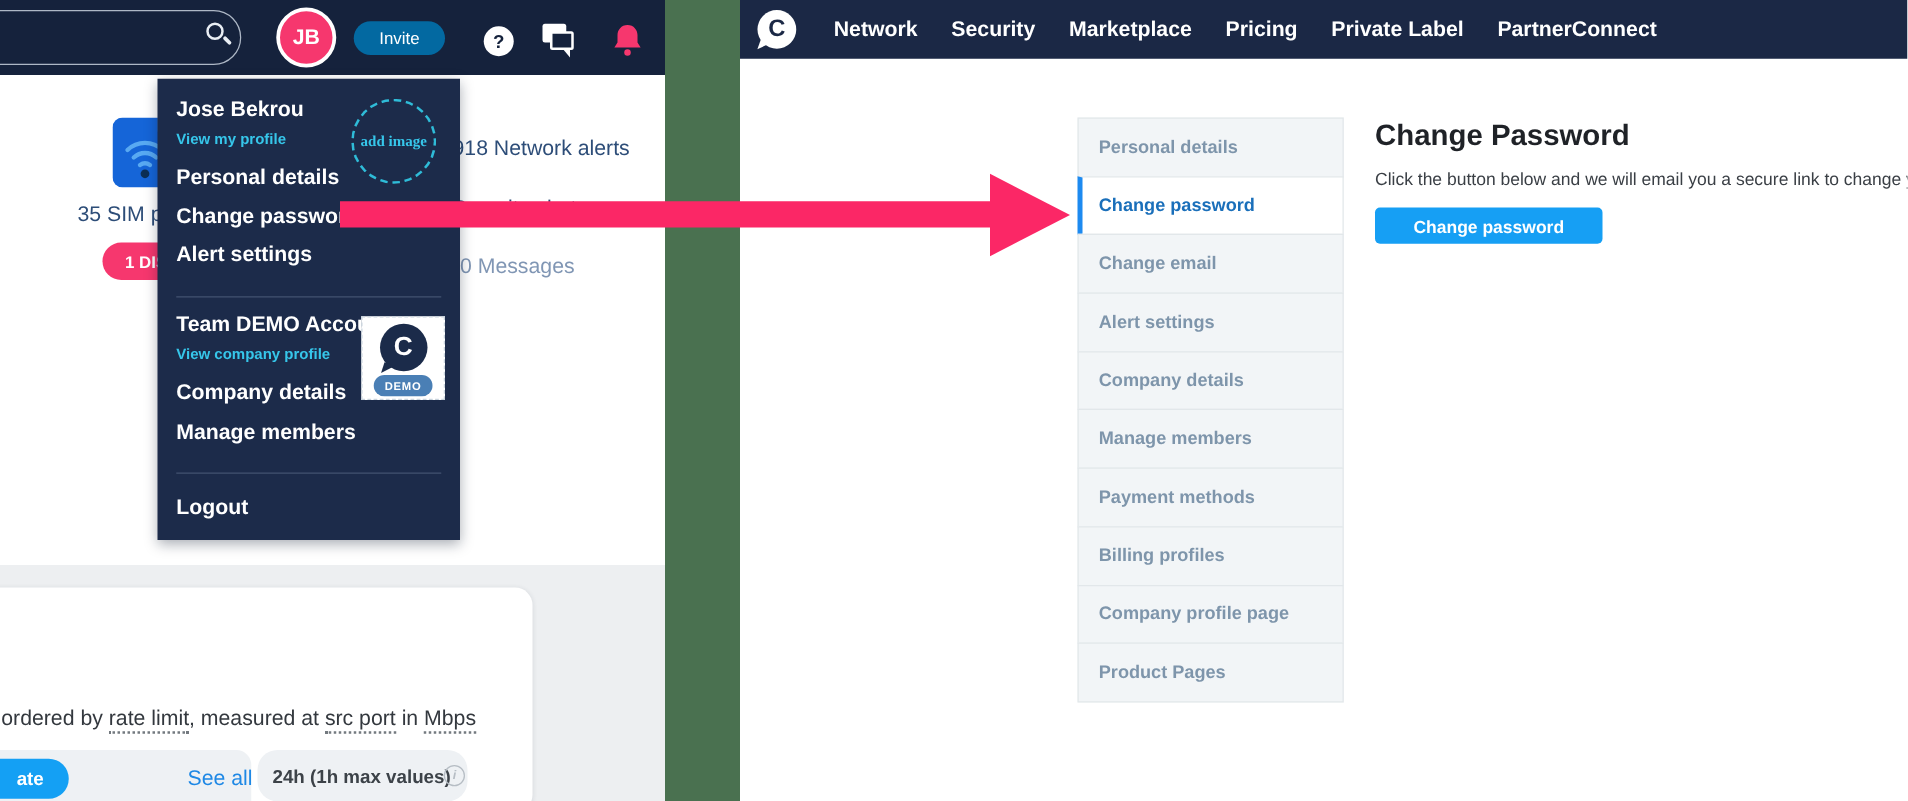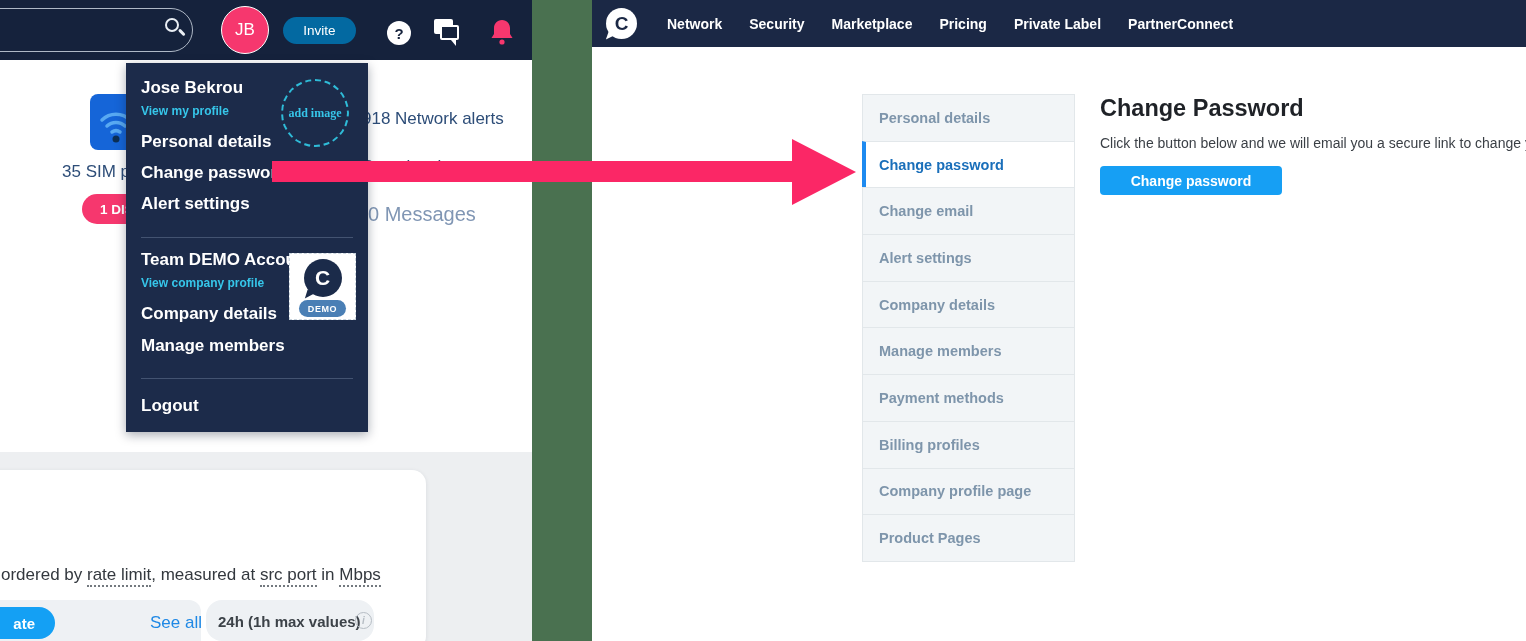--- a/index.html
+++ b/index.html
@@ -8,40 +8,40 @@
 
   
   .left-app { position:absolute; left:0; top:0; width:532px; height:641px; background:#fff; }
   .left-header { position:absolute; left:0; top:0; width:532px; height:60px; background:#15223c; z-index:2; }
   .search-box { position:absolute; left:-40px; top:8px; width:233px; height:44px;
     border:1px solid #aeb8c6; border-radius:22px; background:transparent; }
   .search-icon { position:absolute; left:165px; top:18px; width:24px; height:24px; }
   .search-icon .lens { position:absolute; left:0; top:0; width:14px; height:14px; border:2px solid #e9eef4; border-radius:50%; }
   .search-icon .handle { position:absolute; left:13px; top:13px; width:8px; height:2.5px; background:#e9eef4; transform:rotate(45deg); border-radius:2px; }
   .avatar { position:absolute; left:221px; top:6px; width:48px; height:48px; border-radius:50%;
-    background:#f6376e; border:1px solid #ffffff; color:#fff; font-weight:normal; font-size:17px;
+    background:#f6376e; border:3px solid #ffffff; color:#fff; font-weight:bold; font-size:17px;
     display:flex; align-items:center; justify-content:center; }
   .invite-btn { position:absolute; left:283px; top:17px; width:73px; height:27px; border-radius:14px;
     background:#0369a1; color:#fff; font-size:13.5px; display:flex; align-items:center; justify-content:center; border:none; }
   .help-icon { position:absolute; left:387px; top:21px; width:24px; height:24px; border-radius:50%;
     background:#fff; color:#15223c; font-weight:bold; font-size:15px; display:flex; align-items:center; justify-content:center; }
   .chat-icon { position:absolute; left:434px; top:19px; width:30px; height:28px; }
   .chat-icon .back { position:absolute; left:0; top:0; width:19px; height:15px; background:#fff; border-radius:2px; }
   .chat-icon .front { position:absolute; left:6px; top:6px; width:19px; height:15px; background:#15223c; border:2px solid #fff; border-radius:2px; }
   .chat-icon .tail { position:absolute; left:17px; top:21px; width:0; height:0; border-left:5px solid transparent; border-top:6px solid #fff; }
   .bell-icon { position:absolute; left:490px; top:18px; width:24px; height:28px; }
 
   .left-main { position:absolute; left:0; top:60px; width:532px; height:392px; background:#fff; z-index:1; }
   .sim-icon { position:absolute; left:90px; top:34px; }
   .stat-sim { position:absolute; left:62px; top:102px; font-size:17px; color:#2d4d78; white-space:nowrap; }
   .badge-disabled { position:absolute; left:82px; top:134px; width:140px; height:30px; border-radius:15px;
     background:#f6376e; color:#fff; font-weight:bold; font-size:13.5px; display:flex; align-items:center; padding-left:18px; }
   .stat-network { position:absolute; left:362px; top:49px; font-size:17px; color:#2d4d78; white-space:nowrap; }
   .stat-security { position:absolute; left:362px; top:97px; font-size:17px; color:#2d4d78; white-space:nowrap; }
-  .stat-messages { position:absolute; left:368px; top:143px; font-size:20px; color:#8096b4; white-space:nowrap; }
+  .stat-messages { position:absolute; left:368px; top:143px; font-size:17px; color:#8096b4; white-space:nowrap; }
 
   
   .dropdown { position:absolute; left:126px; top:63px; width:242px; height:369px; background:#1c2b4a;
     box-shadow:0 3px 10px rgba(10,20,40,.35); z-index:10; }
   .dd-row { position:absolute; left:15px; color:#fff; font-weight:bold; font-size:17px; white-space:nowrap; cursor:pointer; }
   .dd-link { position:absolute; left:15px; color:#36c6ea; font-weight:bold; font-size:12px; white-space:nowrap; cursor:pointer; }
   .dd-divider { position:absolute; left:15px; right:15px; border-top:1px solid rgba(140,158,186,.35); }
   .add-image-circle { position:absolute; left:155px; top:16px; width:68px; height:68px; border:2px dashed #2fbcd8;
     border-radius:50%; display:flex; align-items:center; justify-content:center; color:#36c6ea; font-weight:bold; font-size:12px;font-family:Liberation Serif, serif; }
   .demo-logo { position:absolute; left:163px; top:190px; width:67px; height:67px; background:#fff;
@@ -73,21 +73,21 @@
   .green-stripe { position:absolute; left:532px; top:0; width:60px; height:641px; background:#4a7150; z-index:5; }
 
   
   .right-app { position:absolute; left:592px; top:0; width:934px; height:641px; background:#fff; }
   .right-header { position:absolute; left:0; top:0; width:934px; height:47px; background:#1b2845; display:flex; align-items:center; }
   .c-logo { position:relative; margin-left:14px; width:31px; height:31px; border-radius:50%; background:#fff;
     color:#1b2845; font-weight:800; font-size:19px; display:flex; align-items:center; justify-content:center; }
   .c-logo::after { content:""; position:absolute; left:1px; bottom:-2px; width:0; height:0;
     border-right:8px solid transparent; border-top:8px solid #fff; transform:rotate(20deg); }
   .right-nav { display:flex; gap:27px; margin-left:30px; }
-  .right-nav .nav-item { color:#fff; font-weight:bold; font-size:14px; white-space:nowrap; cursor:pointer; }
+  .right-nav .nav-item { color:#fff; font-weight:bold; font-size:17px; white-space:nowrap; cursor:pointer; }
 
   .settings-menu { position:absolute; left:270px; top:95px; width:213px; }
   .menu-item { height:47.7px; background:#f2f5f7; border:1px solid #e2e7ea; margin-top:-1px;
     color:#7e95ab; font-size:14.5px; font-weight:600; display:flex; align-items:center; padding-left:16px; cursor:pointer; }
   .menu-item.active { background:#fff; border-left:4px solid #1d8af0; color:#1a6fba; font-weight:bold; padding-left:13px; }
 
   .right-content { position:absolute; left:508px; top:95px; width:426px; }
   .content-title { font-size:23.5px; font-weight:bold; color:#1f2227; }
   .content-desc { margin-top:13px; font-size:14px; color:#3a3f45; white-space:nowrap; }
   .cp-button { margin-top:15px; width:182px; height:29px; background:#169ff4; border:none; border-radius:4px;

